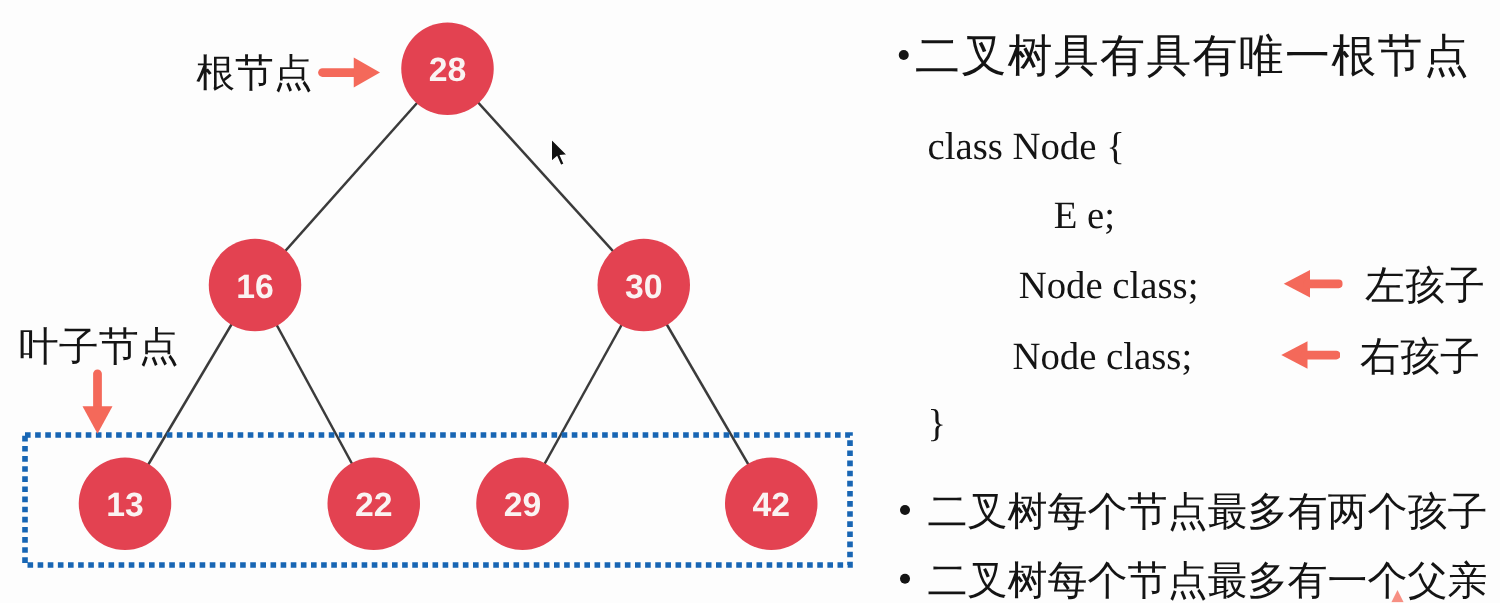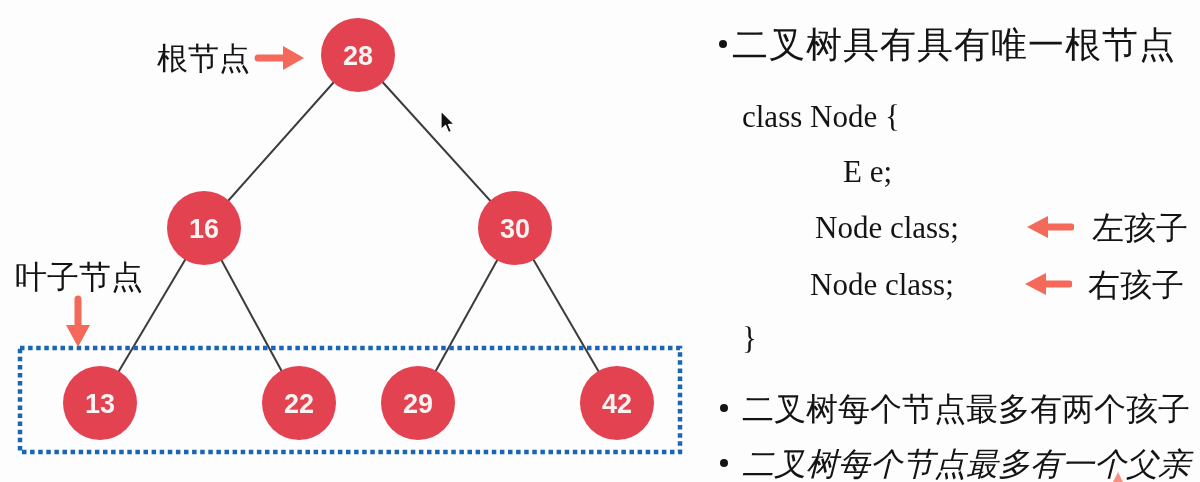--- a/index.html
+++ b/index.html
@@ -115,18 +115,18 @@
   <svg class="left-arrow" style="left:1024px;top:270px;" width="48" height="28" viewBox="0 0 48 28">
     <polygon class="arrow-fill" points="1,14 22,3 22,25"></polygon>
     <line class="arrow-stroke" x1="20" y1="14" x2="45" y2="14"></line>
   </svg>
   <div class="panel-line cjk-32" style="left:1088px;top:269px;text-align:center;">右孩子</div>
 
   <span class="bullet-dot" style="left:720px;top:404px;"></span>
   <div class="panel-line cjk-32" style="left:742px;top:393px;">二叉树每个节点最多有两个孩子</div>
 
   <span class="bullet-dot" style="left:720px;top:459px;"></span>
-  <div class="panel-line cjk-32" style="left:742px;top:448px;font-style:italic;">二叉树每个节点最多有一个父亲</div>
+  <div class="panel-line cjk-32" style="left:742px;top:448px;">二叉树每个节点最多有一个父亲</div>
 
   <svg style="position:absolute;left:1110px;top:472px;" width="16" height="10" viewBox="0 0 16 10">
     <polygon points="8,0 3,10 13,10" fill="#f4695a" opacity="0.75"></polygon>
   </svg>
 </div>
 
 </body></html>

